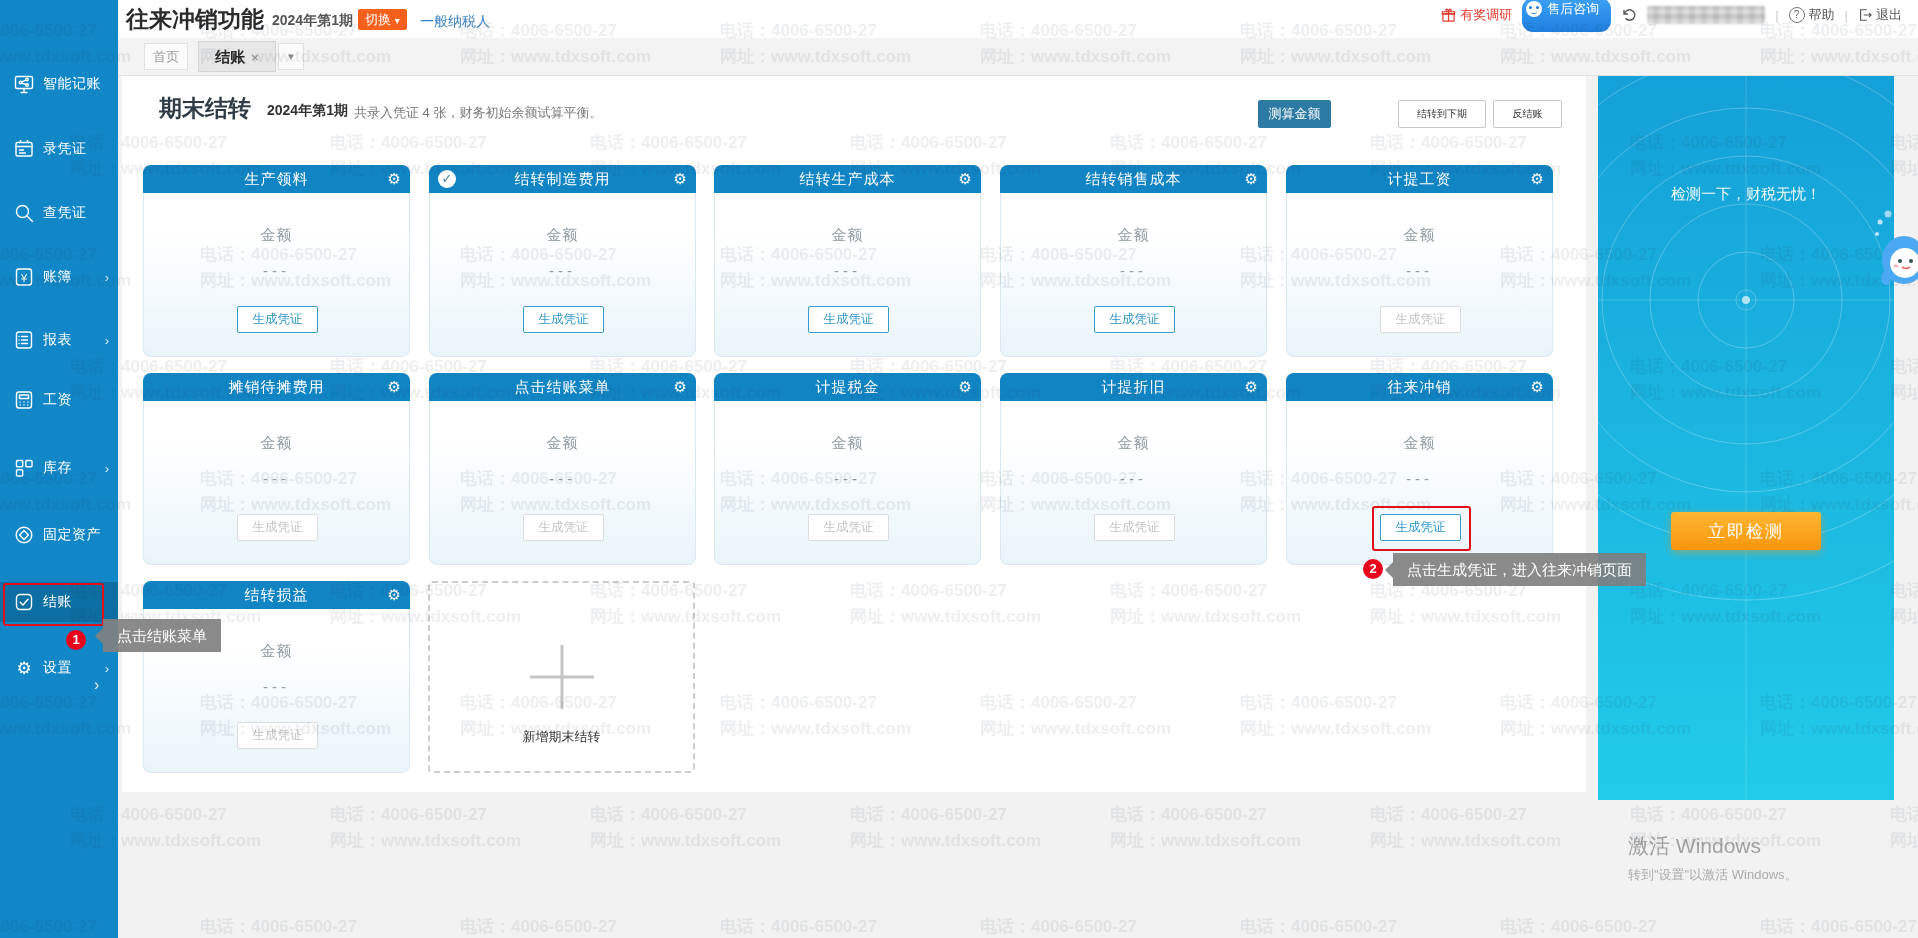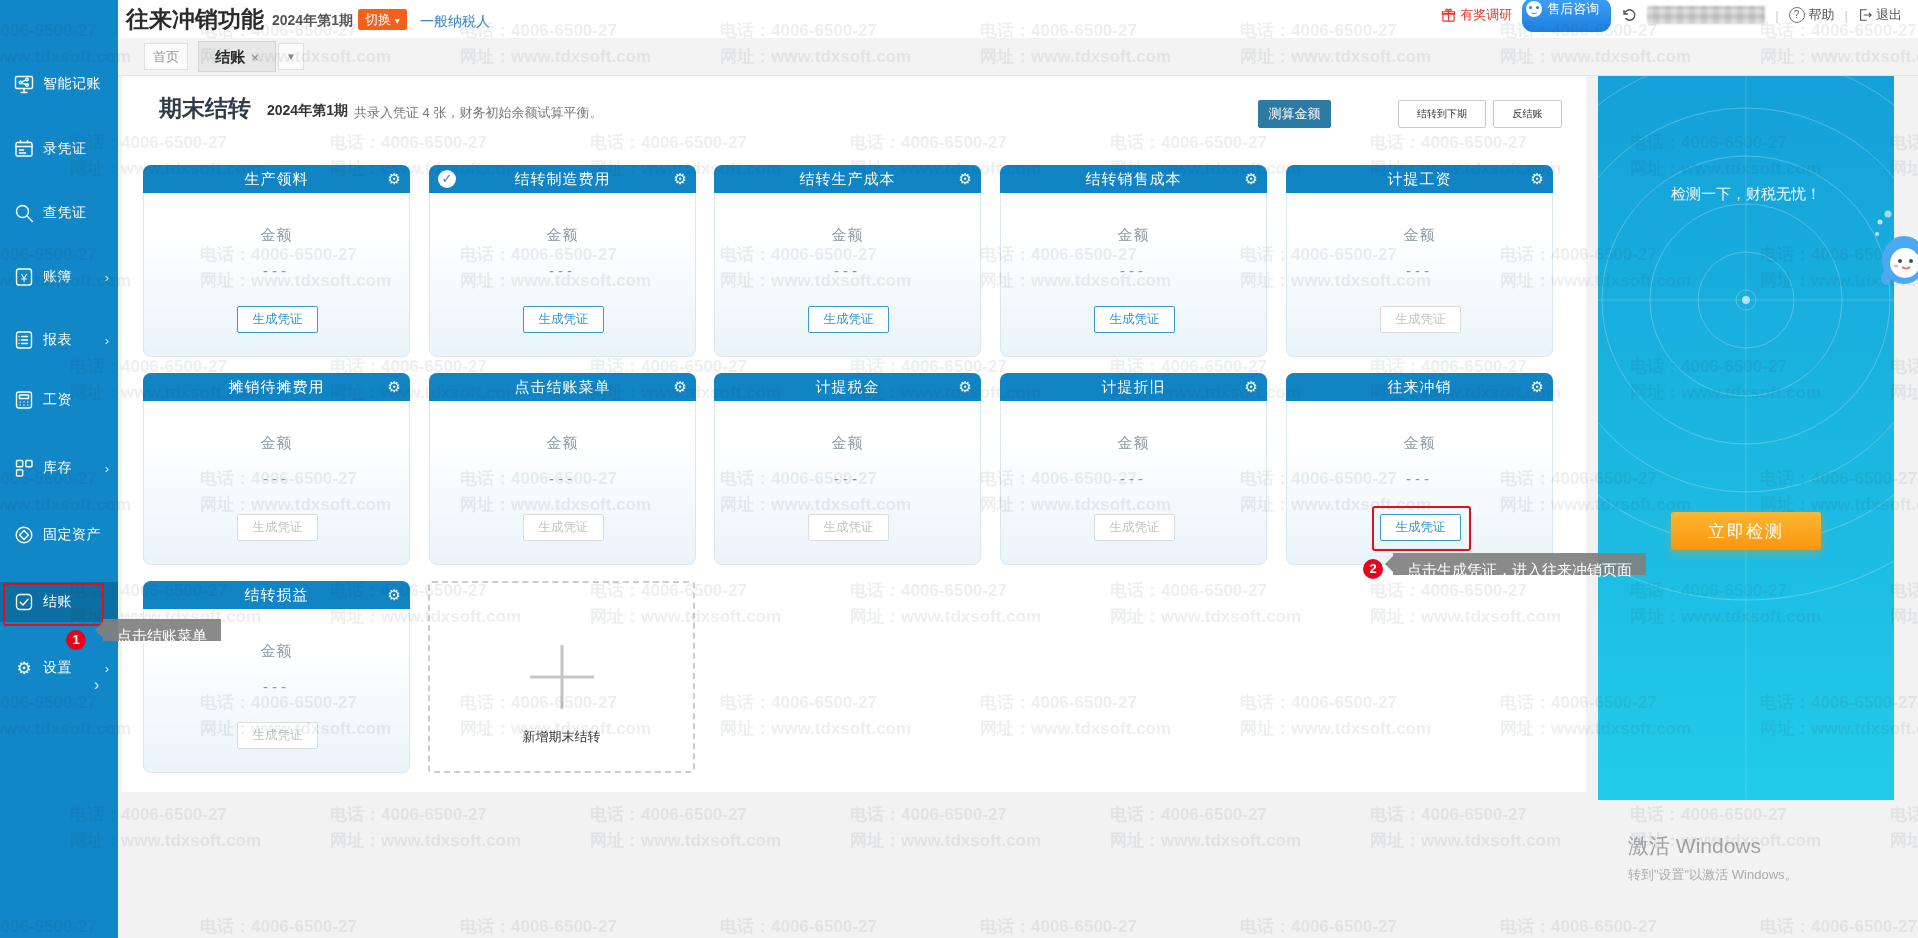--- a/index.html
+++ b/index.html
@@ -83,21 +83,21 @@
   .win-note{position:absolute;left:1628px;top:832px;color:#a2a2a2;z-index:1;}
   .win-l1{font-size:21px;}
   .win-l2{font-size:13px;margin-top:6px;color:#ababab;}
   
   .wm-layer{position:absolute;left:0;top:0;width:1918px;height:938px;z-index:5;pointer-events:none;overflow:hidden;}
   .wm-tile{position:absolute;color:rgba(40,60,80,.085);font-size:17px;font-weight:600;white-space:nowrap;line-height:26px;}
   
   .anno{position:absolute;z-index:6;pointer-events:none;}
   .red-box{position:absolute;border:2px solid #e0101a;border-radius:3px;}
   .badge{position:absolute;width:20px;height:20px;background:#e8randomize021c;background:#e8021c;border-radius:50%;color:#fff;font-size:13px;font-weight:bold;text-align:center;line-height:20px;}
-  .tip{position:absolute;background:rgba(128,128,128,.92);color:#fff;font-size:15px;height:22px;line-height:33px;padding:0 14px;white-space:nowrap;}
+  .tip{position:absolute;background:rgba(128,128,128,.92);color:#fff;font-size:15px;height:33px;line-height:33px;padding:0 14px;white-space:nowrap;}
   .tip:before{content:"";position:absolute;left:-8px;top:50%;transform:translateY(-50%);border:8px solid transparent;border-right-color:rgba(128,128,128,.92);border-left:none;}
 </style>
 </head>
 <body>
 
 <aside class="sidebar">
   <div id="sidebar-items">
       <div class="side-item" style="top: 64px;">
     <span class="ico">
           <svg width="22" height="22" viewBox="0 0 22 22">

